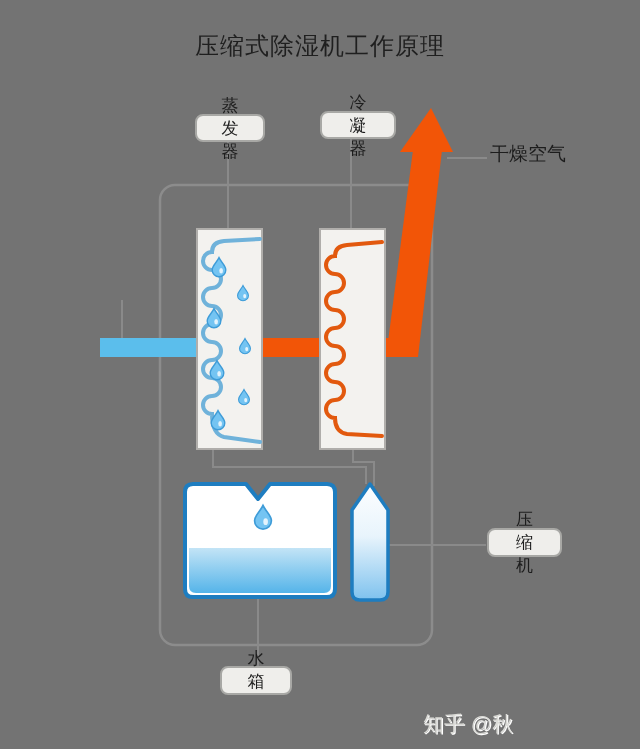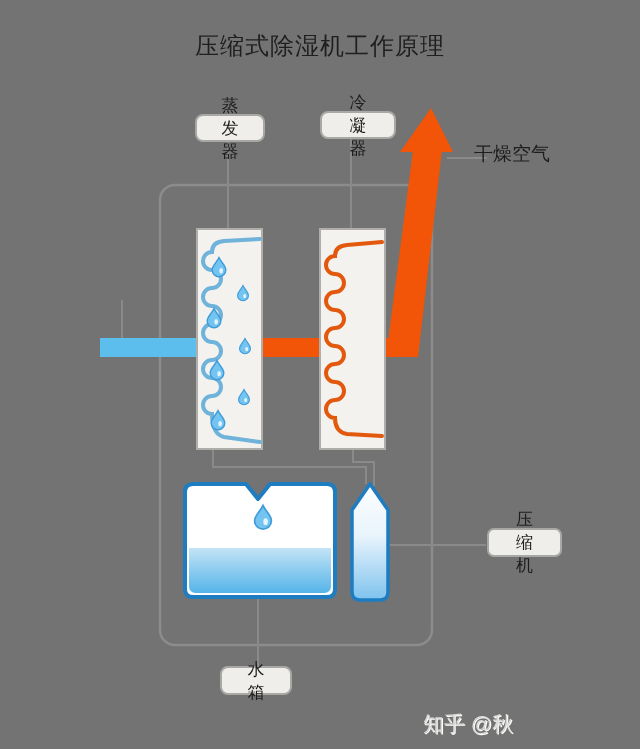--- a/index.html
+++ b/index.html
@@ -6,24 +6,24 @@
   body{font-family:"Liberation Sans","DejaVu Sans",sans-serif;background:#e9e9e9;}
   #stage{position:relative;width:640px;height:749px;background:#737373;overflow:hidden;}
   #diagram-svg{position:absolute;left:0;top:0;}
   .title{position:absolute;left:0;top:30px;width:640px;text-align:center;
          font-size:24px;font-weight:500;color:#1f1f1f;letter-spacing:1px;}
   .badge{position:absolute;box-sizing:border-box;background:#efeeeb;border:2px solid #a8a8a5;
          border-radius:8px;color:#1d1d1d;font-size:17px;text-align:center;
          display:flex;align-items:center;justify-content:center;padding:0 20px;}
   .badge-evaporator{left:195px;top:114px;width:70px;height:28px;}
   .badge-condenser{left:320px;top:111px;width:76px;height:28px;}
-  .badge-compressor{left:487px;top:528px;width:75px;height:29px;border-radius:7px;}
-  .badge-tank{left:220px;top:666px;width:72px;height:29px;}
+  .badge-compressor{left:487px;top:528px;width:75px;height:29px;}
+  .badge-tank{left:220px;top:666px;width:72px;height:29px;align-items:flex-end;}
   .flow-label{position:absolute;color:#1d1d1d;font-size:19px;white-space:nowrap;}
-  .label-dry-air{left:474px;top:141px;}
+  .label-dry-air{left:490px;top:141px;}
   .label-humid-air{left:40px;top:273px;font-size:18px;}
   .wm{position:absolute;white-space:nowrap;}
   .wm-zhihu{left:423px;top:710px;font-size:21px;color:#dbdbd7;text-shadow:1px 1px 0 #ffffff;z-index:1;}
   .wm-toutiao{left:452px;top:710px;font-size:21px;font-weight:600;color:#ffffff;
               text-shadow:2px 2px 1px #9a9a9a, 1px 1px 0 #b5b5b5;z-index:2;}
 </style>
 </head>
 <body>
 
 <div id="stage">

